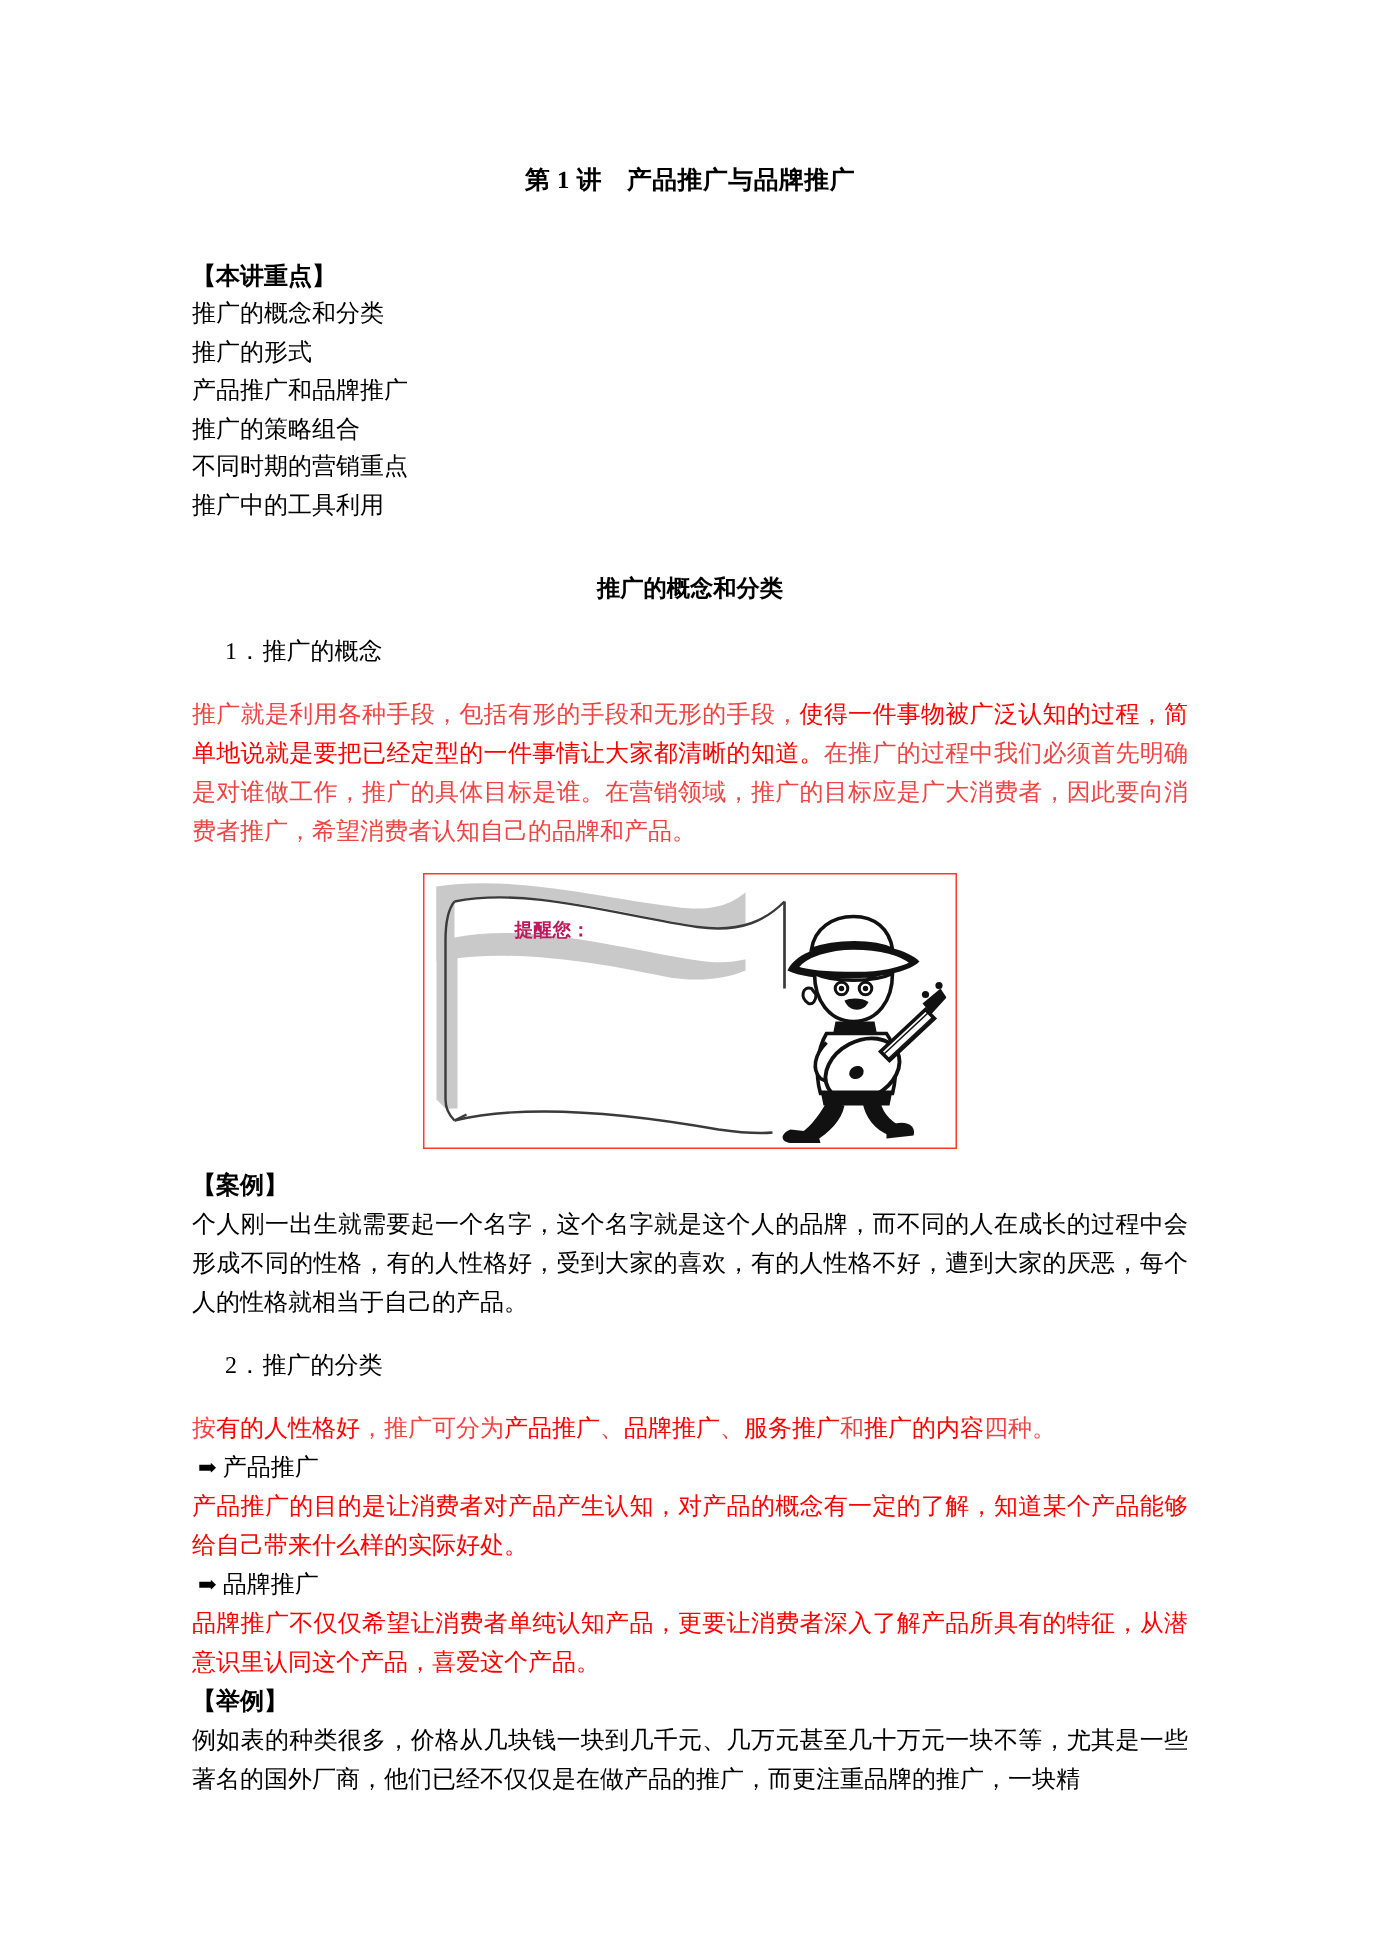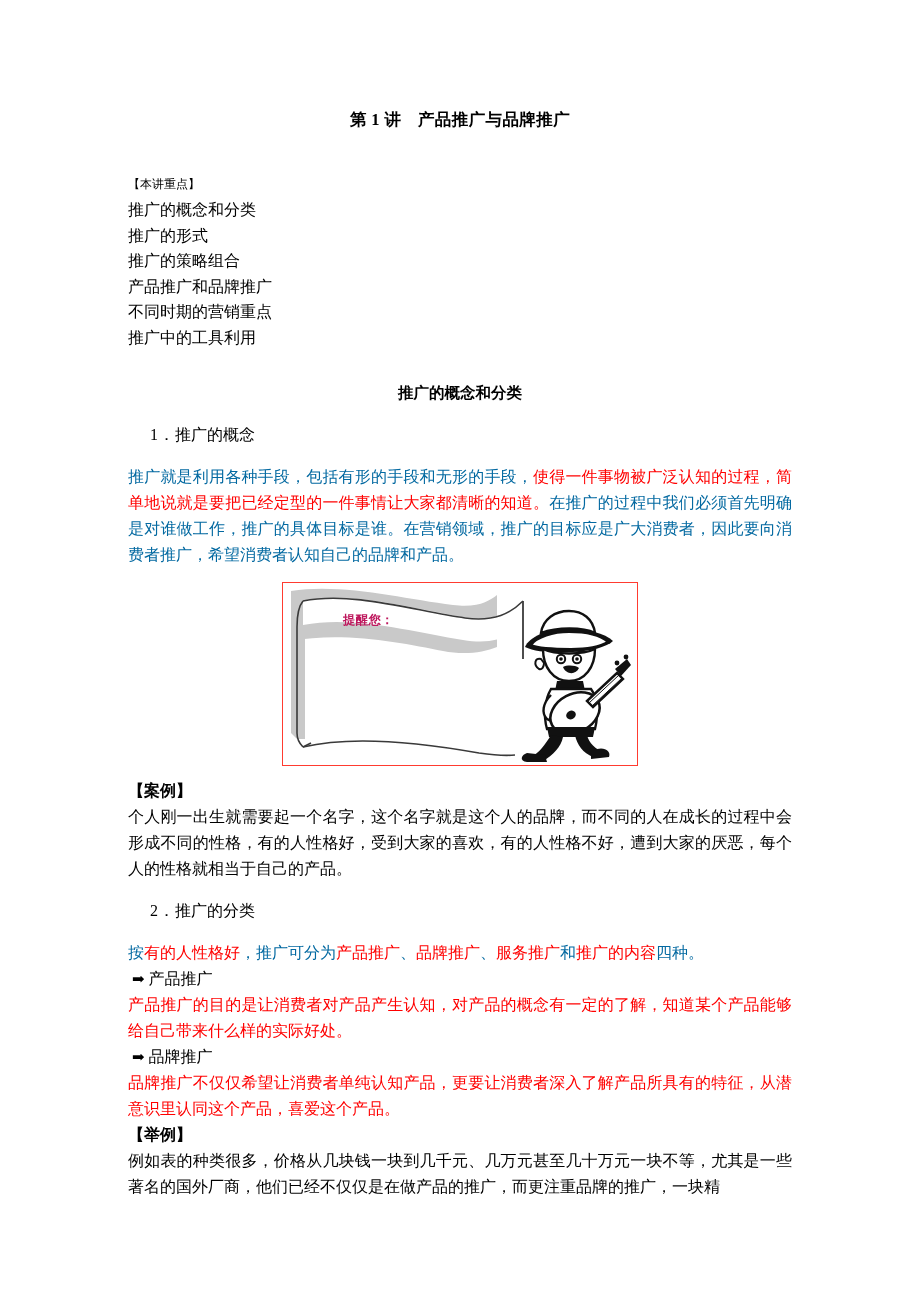--- a/index.html
+++ b/index.html
@@ -38,22 +38,22 @@
     margin-bottom: 0;
     line-height: 1.2;
   }
   .title-gap { letter-spacing: 0; }
 
   
   .keypoints {
     margin-top: 42px;
   }
   .keypoints .kp-head {
-    font-size: 12px;
-    font-weight: normal;
+    font-size: 16px;
+    font-weight: bold;
     line-height: 25.5px;
   }
   .keypoints .kp-line {
     font-size: 16px;
     line-height: 25.5px;
     white-space: nowrap;
   }
 
   
   .section-heading {
@@ -90,21 +90,21 @@
     display: inline-block;
     margin-right: 4px;
   }
   .bracket-head {
     font-size: 16px;
     line-height: 26px;
     margin: 0;
     font-weight: bold;
   }
   .red { color: #ff0000; }
-  .blk { color: #0369a1; }
+  .blk { color: #ef4444; }
 
   
   .callout-wrap {
     margin-top: 14px;
     margin-bottom: 12px;
     display: flex;
     justify-content: center;
   }
   .callout-box {
     width: 356px;
@@ -153,22 +153,22 @@
   <div class="content">
 
     <div class="doc-title">
       <span>第 1 讲</span><span class="title-gap">&nbsp;&nbsp;&nbsp;&nbsp;</span><span>产品推广与品牌推广</span>
     </div>
 
     <div class="keypoints">
       <div class="kp-head">【本讲重点】</div>
       <div class="kp-line">推广的概念和分类</div>
       <div class="kp-line">推广的形式</div>
+      <div class="kp-line">产品推广和品牌推广</div>
       <div class="kp-line">推广的策略组合</div>
-      <div class="kp-line">产品推广和品牌推广</div>
       <div class="kp-line">不同时期的营销重点</div>
       <div class="kp-line">推广中的工具利用</div>
     </div>
 
     <div class="section-heading">推广的概念和分类</div>
 
     <div class="numbered">
       <span class="num-label">1．</span><span>推广的概念</span>
     </div>
     <p class="para"><span class="blk">推广就是利用各种手段，包括有形的手段和无形的手段，</span><span class="red">使得一件事物被广泛认知的过程，简单地说就是要把已经定型的一件事情让大家都清晰的知道。</span><span class="blk">在推广的过程中我们必须首先明确是对谁做工作，推广的具体目标是谁。在营销领域，推广的目标应是广大消费者，因此要向消费者推广，希望消费者认知自己的品牌和产品。</span></p>

